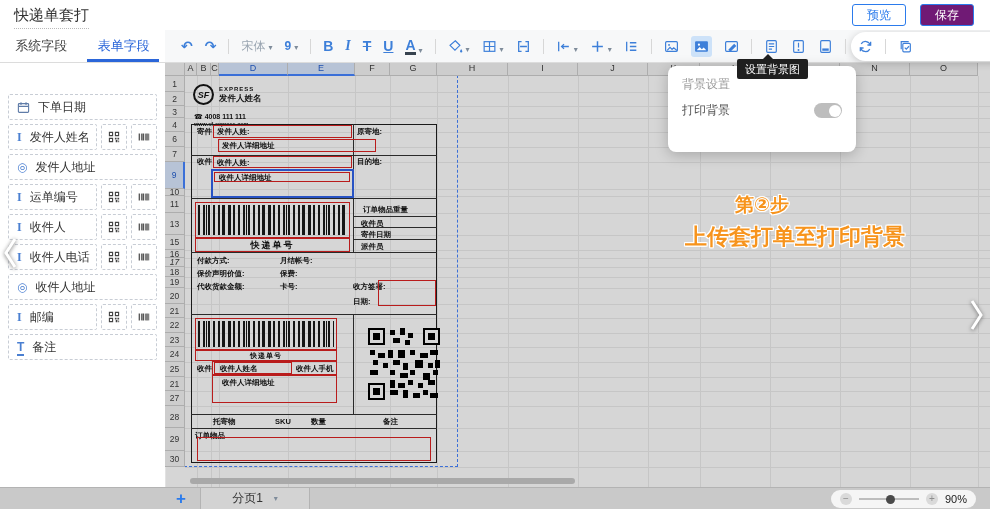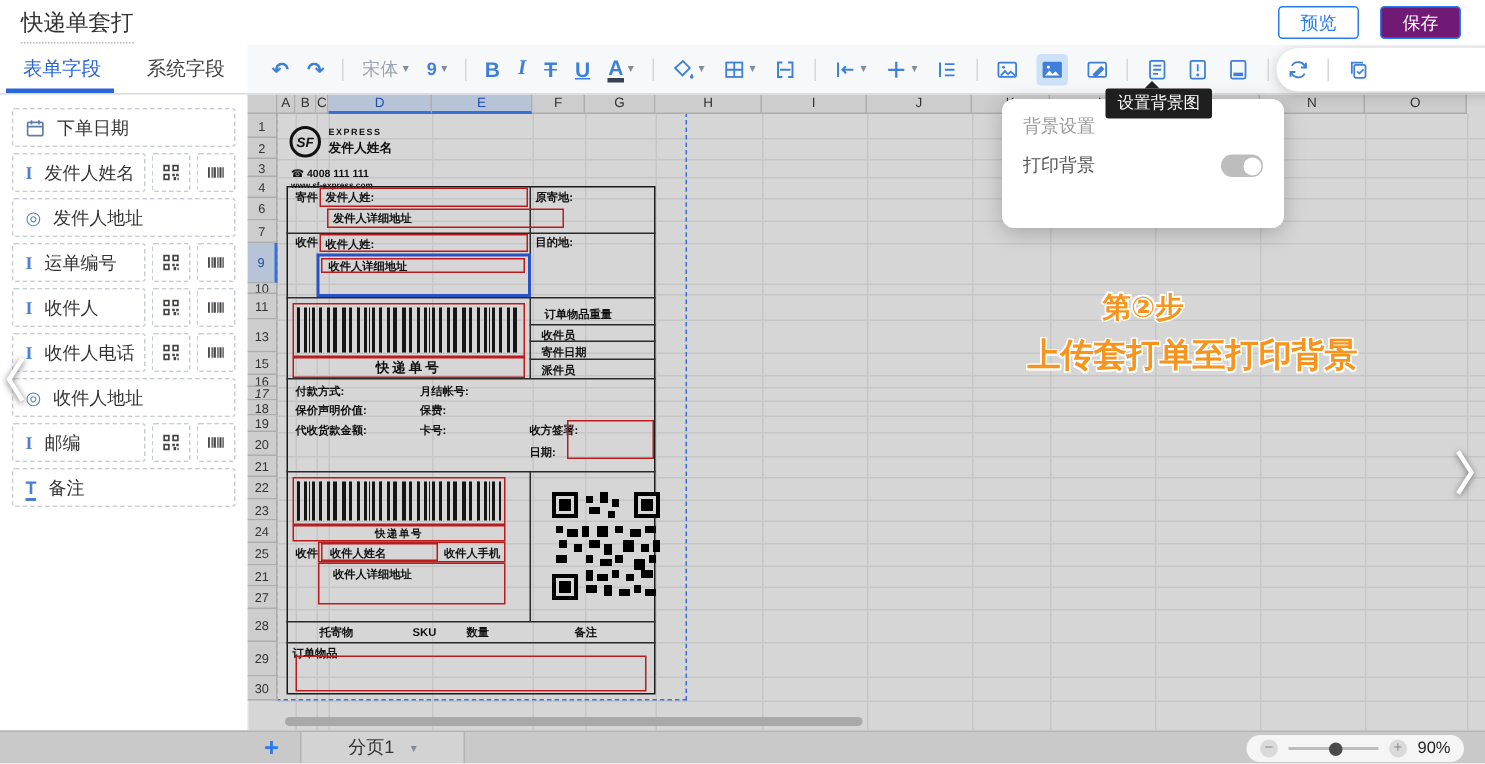--- a/index.html
+++ b/index.html
@@ -13,42 +13,42 @@
   .btn.preview{right:84px;border:1px solid #2b7bec;color:#2b7bec;background:#fff}
   .btn.save{right:16px;background:#701a75;color:#fff;border:1px solid #2b7bec}
 
   
   .subbar{position:absolute;left:0;top:30px;width:100%;height:32px;background:#f7f8f9;border-bottom:1px solid #dcdcdc;z-index:19}
   .tabs{position:absolute;left:0;top:0;width:165px;height:32px;display:flex;background:#fff}
   .tab{flex:1;text-align:center;line-height:32px;font-size:13px;color:#444;position:relative;cursor:pointer}
   .tab.active{color:#2b66d9}
   .tab.active::after{content:"";position:absolute;left:4px;width:72px;bottom:0;height:3px;background:#2b66d9}
   .toolbar{position:absolute;left:165px;top:0;right:0;height:32px;display:flex;align-items:center;padding-left:16px;gap:12px}
-  .tbi{color:#3d7fd9;font-size:14px;font-weight:bold;line-height:1;cursor:pointer;position:relative;z-index:6;display:flex;align-items:center}
+  .tbi{color:#3d7fd9;font-size:14px;font-weight:bold;line-height:1;cursor:pointer;position:relative;z-index:6;display:flex;align-items:flex-end}
   .tdiv{width:1px;height:15px;background:#d7d7d7;position:relative;z-index:6}
   .caret{font-size:8px;color:#7f8c9b;margin-left:3px}
   .caret::before{content:"▾"}
   .ico-undo::before{content:"↶"}
   .ico-redo::before{content:"↷"}
   .fontsel{color:#9aa5b1;font-weight:normal;font-size:12px}
   .sizesel{font-size:12px}
   .lt-i{font-family:"Liberation Serif",serif;font-style:italic}
   .lt-s{text-decoration:line-through}
   .lt-u{text-decoration:underline}
   .lt-a{border-bottom:3px solid #37434f;padding-bottom:0}
   .i15{width:15px;height:15px;display:block}
   .i13{width:13px;height:13px;display:block}
   .i12{width:12px;height:12px;display:block}
   .act{background:#cde2f9;border-radius:3px;padding:3px}
   .spot{position:absolute;left:686px;top:2px;width:186px;height:29px;background:#fff;border-radius:15px;
         box-shadow:0 2px 9px rgba(0,0,0,.2);z-index:5}
 
   
   .sidebar{position:absolute;left:0;top:62px;width:165px;bottom:22px;background:#fff;border-right:1px solid #e2e2e2;z-index:3;overflow:hidden}
-  #sidebar-list{padding-top:6px}
+  #sidebar-list{padding-top:28px}
   .sb-row{display:flex;gap:4px;margin:4px 8px 0 8px;height:26px}
   .sb-main{flex:1;display:flex;align-items:center;gap:8px;border:1px dashed #c8cdd5;border-radius:2px;padding:0 8px;font-size:12px;color:#333;cursor:grab;background:#fff;overflow:hidden;white-space:nowrap}
   .sb-code{width:26px;display:flex;align-items:center;justify-content:center;border:1px dashed #c8cdd5;border-radius:2px;cursor:pointer;box-sizing:border-box}
   .pin-ch{color:#4a7fd1;font-size:12px;line-height:1}
   .pin-ch::before{content:"◎"}
   .ti-ch{color:#4a7fd1;font-family:"Liberation Serif",serif;font-size:12px;font-weight:bold;line-height:1}
   .ta-ch{color:#4a7fd1;font-size:12px;font-weight:bold;line-height:1;border-bottom:2px solid #4a7fd1}
 
   
   .canvas{position:absolute;left:165px;top:62px;right:0;bottom:22px;background:#d6d6d6;overflow:hidden}
@@ -123,22 +123,22 @@
 <div class="app">
 
   <div class="topbar">
     <div class="title">快递单套打</div>
     <div class="btn preview">预览</div>
     <div class="btn save">保存</div>
   </div>
 
   <div class="subbar">
     <div class="tabs">
+      <div class="tab">系统字段</div>
       <div class="tab active">表单字段</div>
-      <div class="tab">系统字段</div>
     </div>
     <div class="toolbar">
       <div class="spot"></div>
       <span class="tbi ico-undo"></span>
       <span class="tbi ico-redo"></span>
       <span class="tdiv"></span>
       <span class="tbi fontsel">
           <span>宋体</span>
           <span class="caret"></span>
         </span>

